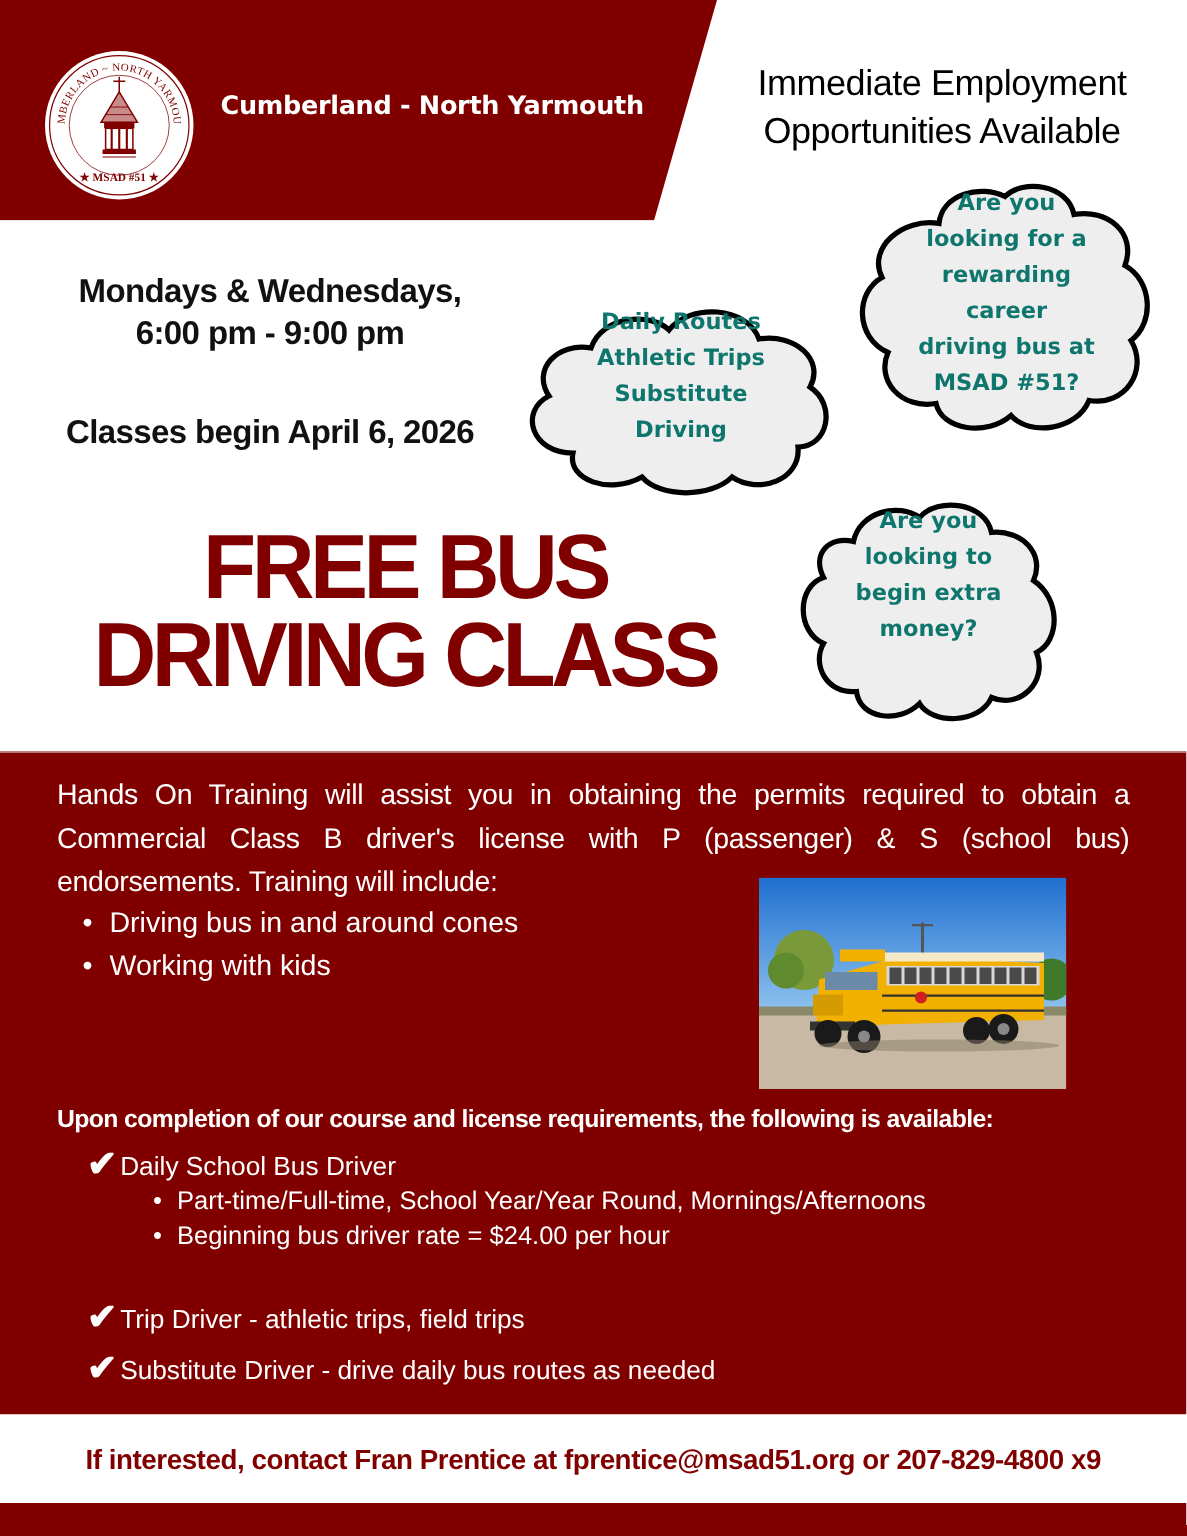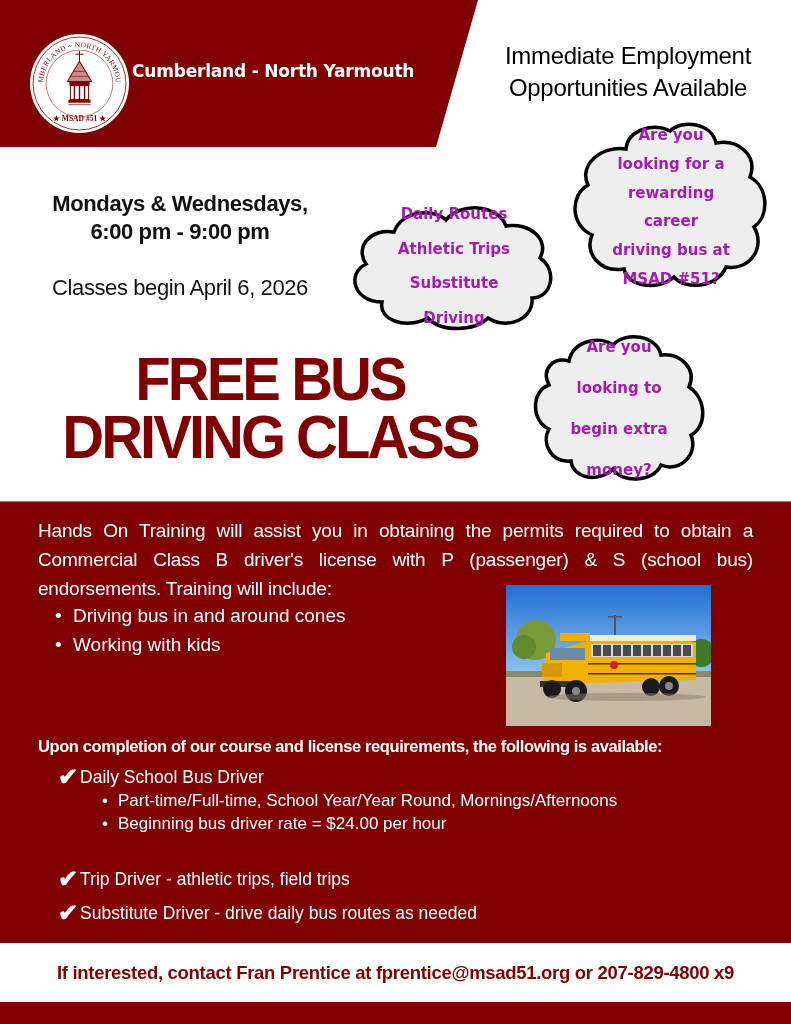--- a/index.html
+++ b/index.html
@@ -8,48 +8,48 @@
 
   .header-banner {
     position: absolute; left: 0; top: 0; width: 480px; height: 147px;
     background: #800000;
     clip-path: polygon(0 0, 478px 0, 436px 147px, 0 147px);
   }
   .logo {
     position: absolute; left: 29px; top: 33px; width: 101px; height: 101px;
   }
   .org-name {
-    position: absolute; left: 132px; top: 61px;
+    position: absolute; left: 147px; top: 61px;
     color: #ffffff; font-weight: bold; font-size: 17px;
     font-family: "DejaVu Sans", sans-serif; letter-spacing: -0.2px;
   }
   .employment-heading {
     position: absolute; left: 478px; top: 40px; width: 300px;
     color: #000000; font-weight: normal; font-size: 24px; line-height: 32px;
     text-align: center; font-family: "Liberation Sans", sans-serif;
     letter-spacing: -0.3px;
   }
   .schedule {
     position: absolute; left: 20px; top: 180px; width: 320px;
     text-align: center; font-weight: bold; font-size: 22px; line-height: 28px;
-    color: #111111; font-family: "Liberation Sans", sans-serif; letter-spacing: -0.4px; margin-top: 10px;
+    color: #111111; font-family: "Liberation Sans", sans-serif; letter-spacing: -0.4px;
   }
   .start-date {
     position: absolute; left: 10px; top: 275px; width: 340px;
-    text-align: center; font-weight: normal; font-size: 22px;
+    text-align: center; font-weight: bold; font-size: 22px;
     color: #111111; letter-spacing: -0.4px;
   }
   .cloud { position: absolute; }
   .cloud svg { position: absolute; left: 0; top: 0; width: 100%; height: 100%; overflow: visible; }
   .cloud-text {
     position: absolute; left: 0; top: 0; width: 100%; height: 100%;
-    display: flex; align-items: center; justify-content: space-between;
+    display: flex; align-items: center; justify-content: flex-start;
     flex-direction: column; text-align: center;
     font-family: "DejaVu Sans", sans-serif; font-weight: bold;
-    color: #a21caf; font-size: 15px; line-height: 24px;
+    color: #0f766e; font-size: 15px; line-height: 24px;
   }
   .cloud-text span { display: block; }
 
   .big-title {
     position: absolute; left: 20px; top: 352px; width: 500px;
     text-align: center; color: #800000;
     font-family: "Liberation Sans", sans-serif; font-weight: bold;
     font-size: 58px; line-height: 56px; letter-spacing: -3px;
     transform: scaleY(1.05);
   }

